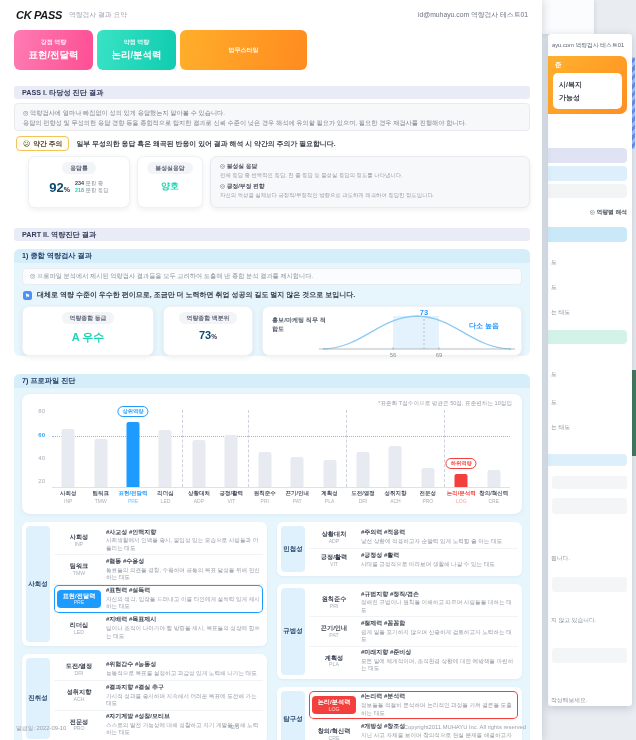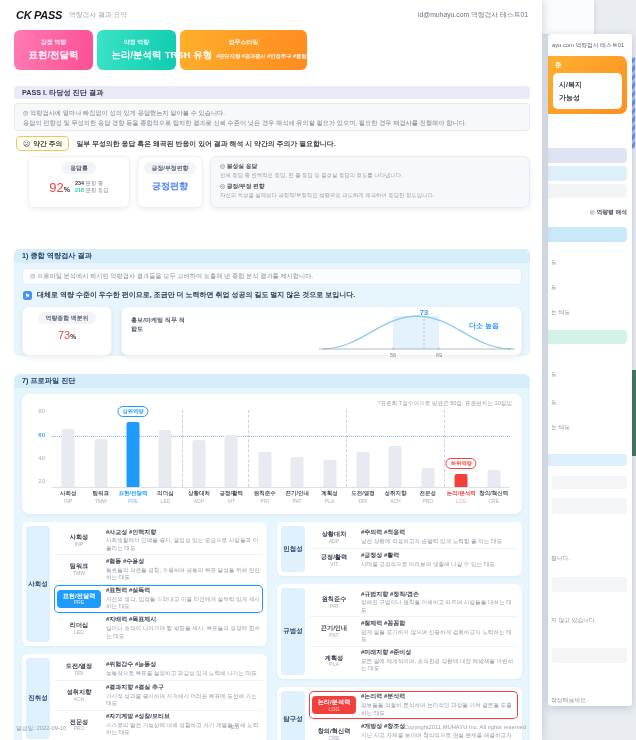--- a/index.html
+++ b/index.html
@@ -56,21 +56,21 @@
     height:15px; padding:0 6px; font-size:6.8px; font-weight:800; color:#4a4336; }
   .warn-face { font-size:7px; line-height:1; }
   .warn-text { font-size:6.9px; font-weight:700; color:#3a3f4a; }
 
   .stat-row { position:absolute; left:28px; right:12px; top:156px; height:52px; display:flex; gap:7px; }
   .stat { background:#fff; border:1px solid #eef1f5; box-shadow:0 2px 5px rgba(30,60,90,.08); border-radius:7px;
     display:flex; flex-direction:column; align-items:center; padding-top:5px; }
   .stat .pill { background:#f2f4f7; border-radius:7px; font-size:5.9px; font-weight:700; color:#596070; padding:1.5px 8px; white-space:nowrap; }
   .stat-resp { width:102px; } .stat-sm { width:66px; }
   .v-row { display:flex; align-items:center; gap:5px; margin-top:4px; }
-  .v-big { font-size:13px; font-weight:400; color:#ef4444; }
+  .v-big { font-size:13px; font-weight:700; color:#0c4a6e; }
   .v-unit { font-size:7px; font-weight:700; color:#2b3040; }
   .v-subs { display:flex; flex-direction:column; line-height:1.35; }
   .v-sub { font-size:5.4px; color:#8b919c; white-space:nowrap; }
   .n-dark { font-weight:800; color:#3a4050; } .n-teal { font-weight:800; color:#1fd3b4; }
   .v-word { margin-top:6px; font-size:9px; font-weight:800; }
   .c-teal { color:#1fd3b4; } .c-blue { color:#4a7cf7; }
   .stat-legend { flex:1; background:#f7f8fa; border:1px solid #e8eaee; align-items:flex-start; padding:5px 9px; }
   .lg-t { font-size:5.8px; font-weight:800; color:#49505e; }
   .lg-d { font-size:5.4px; color:#9aa1ab; margin:1px 0 3px; }
 
@@ -197,24 +197,20 @@
           </div>
         </div>
         <div class="scard" style="background: linear-gradient(100deg, rgb(58, 227, 197), rgb(15, 204, 176));">
           <div class="s-lbl">약점 역량</div>
           <div class="s-row">
             <span class="s-val">논리/분석력</span>
           </div>
         </div>
         <div class="scard" style="background: linear-gradient(100deg, rgb(255, 174, 43), rgb(255, 139, 31));">
           <div class="s-lbl">업무스타일</div>
-          <div class="s-row">
-            <span class="s-val">TRSH 유형</span>
-            <span class="s-tags">#판단지향 #결과중시 #안정추구 #종합적사고</span>
-          </div>
         </div>
       </div>
 
     <div class="part-bar" id="part1-bar">PASS I. 타당성 진단 결과</div>
 
     <div class="info-box" id="info1">
       <div>◎ 역량검사에 얼마나 빠짐없이 성의 있게 응답했는지 알아볼 수 있습니다.</div>
       <div>응답의 편향성 및 무성의한 응답 경향 등을 종합적으로 탐지한 결과로 신뢰 수준이 낮은 경우 해석에 유의할 필요가 있으며, 필요한 경우 재검사를 진행해야 합니다.</div>
     </div>
 
@@ -231,40 +227,45 @@
         <span class="pill">응답률</span>
         <div class="v-row">
           <span><span class="v-big">92</span><span class="v-unit">%</span></span>
           <span class="v-subs">
             <span class="v-sub"><span class="n-dark">234</span> <span>문항 중</span></span>
             <span class="v-sub"><span class="n-teal">218</span> <span>문항 응답</span></span>
           </span>
         </div>
       </div>
       <div class="stat stat-sm">
-        <span class="pill">긍정/부정편향</span>
-        <span class="v-word c-blue">긍정편향</span>
+        <span class="pill">불성실응답</span>
+        <span class="v-word c-teal">양호</span>
       </div>
       <div class="stat stat-legend">
         <span class="lg-t">◎ 불성실 응답</span>
         <span class="lg-d">전체 응답 중 반복적인 응답, 한 줄 응답 등 불성실 응답의 정도를 나타냅니다.</span>
         <span class="lg-t">◎ 긍정/부정 편향</span>
         <span class="lg-d">자신의 특성을 실제보다 긍정적/부정적인 방향으로 과도하게 왜곡하여 응답한 정도입니다.</span>
       </div>
     </div>
 
+    <div class="part-bar" id="part2-bar">PART II. 역량진단 결과</div>
 
     <div class="section" id="sec1">
       <div class="sec-hdr">1) 종합 역량검사 결과</div>
       <div class="sec-info">◎ 프로파일 분석에서 제시된 역량검사 결과들을 모두 고려하여 도출해 낸 종합 분석 결과를 제시합니다.</div>
       <div class="comment-row">
         <span class="flag-icon">⚑</span>
         <span class="comment-text">대체로 역량 수준이 우수한 편이므로, 조금만 더 노력하면 취업 성공의 길도 멀지 않은 것으로 보입니다.</span>
       </div>
       <div class="cards-row">
+        <div class="stat gradecard">
+          <span class="pill">역량종합 등급</span>
+          <span class="v-word c-teal" style="font-size:11px;">A 우수</span>
+        </div>
         <div class="stat pctcard">
           <span class="pill">역량종합 백분위</span>
           <span class="v-word" style="margin-top:5px;"><span class="v-big" style="font-size:11px;">73</span><span class="v-unit" style="font-size:6.5px;">%</span></span>
         </div>
         <div class="bellcard">
           <div class="bell-title">홍보/마케팅 직무 적합도</div>
           <svg class="bell-svg" width="200" height="50" viewBox="0 0 200 50">
             <rect x="76" y="8" width="46" height="33" fill="#e3f2fc"></rect>
             <path d="M6,41 C45,40 62,9 100,8 C138,9 155,40 194,41" fill="none" stroke="#8ccaf2" stroke-width="1.3"></path>
             <line x1="2" y1="41" x2="198" y2="41" stroke="#9aa0a8" stroke-width="0.7"></line>

